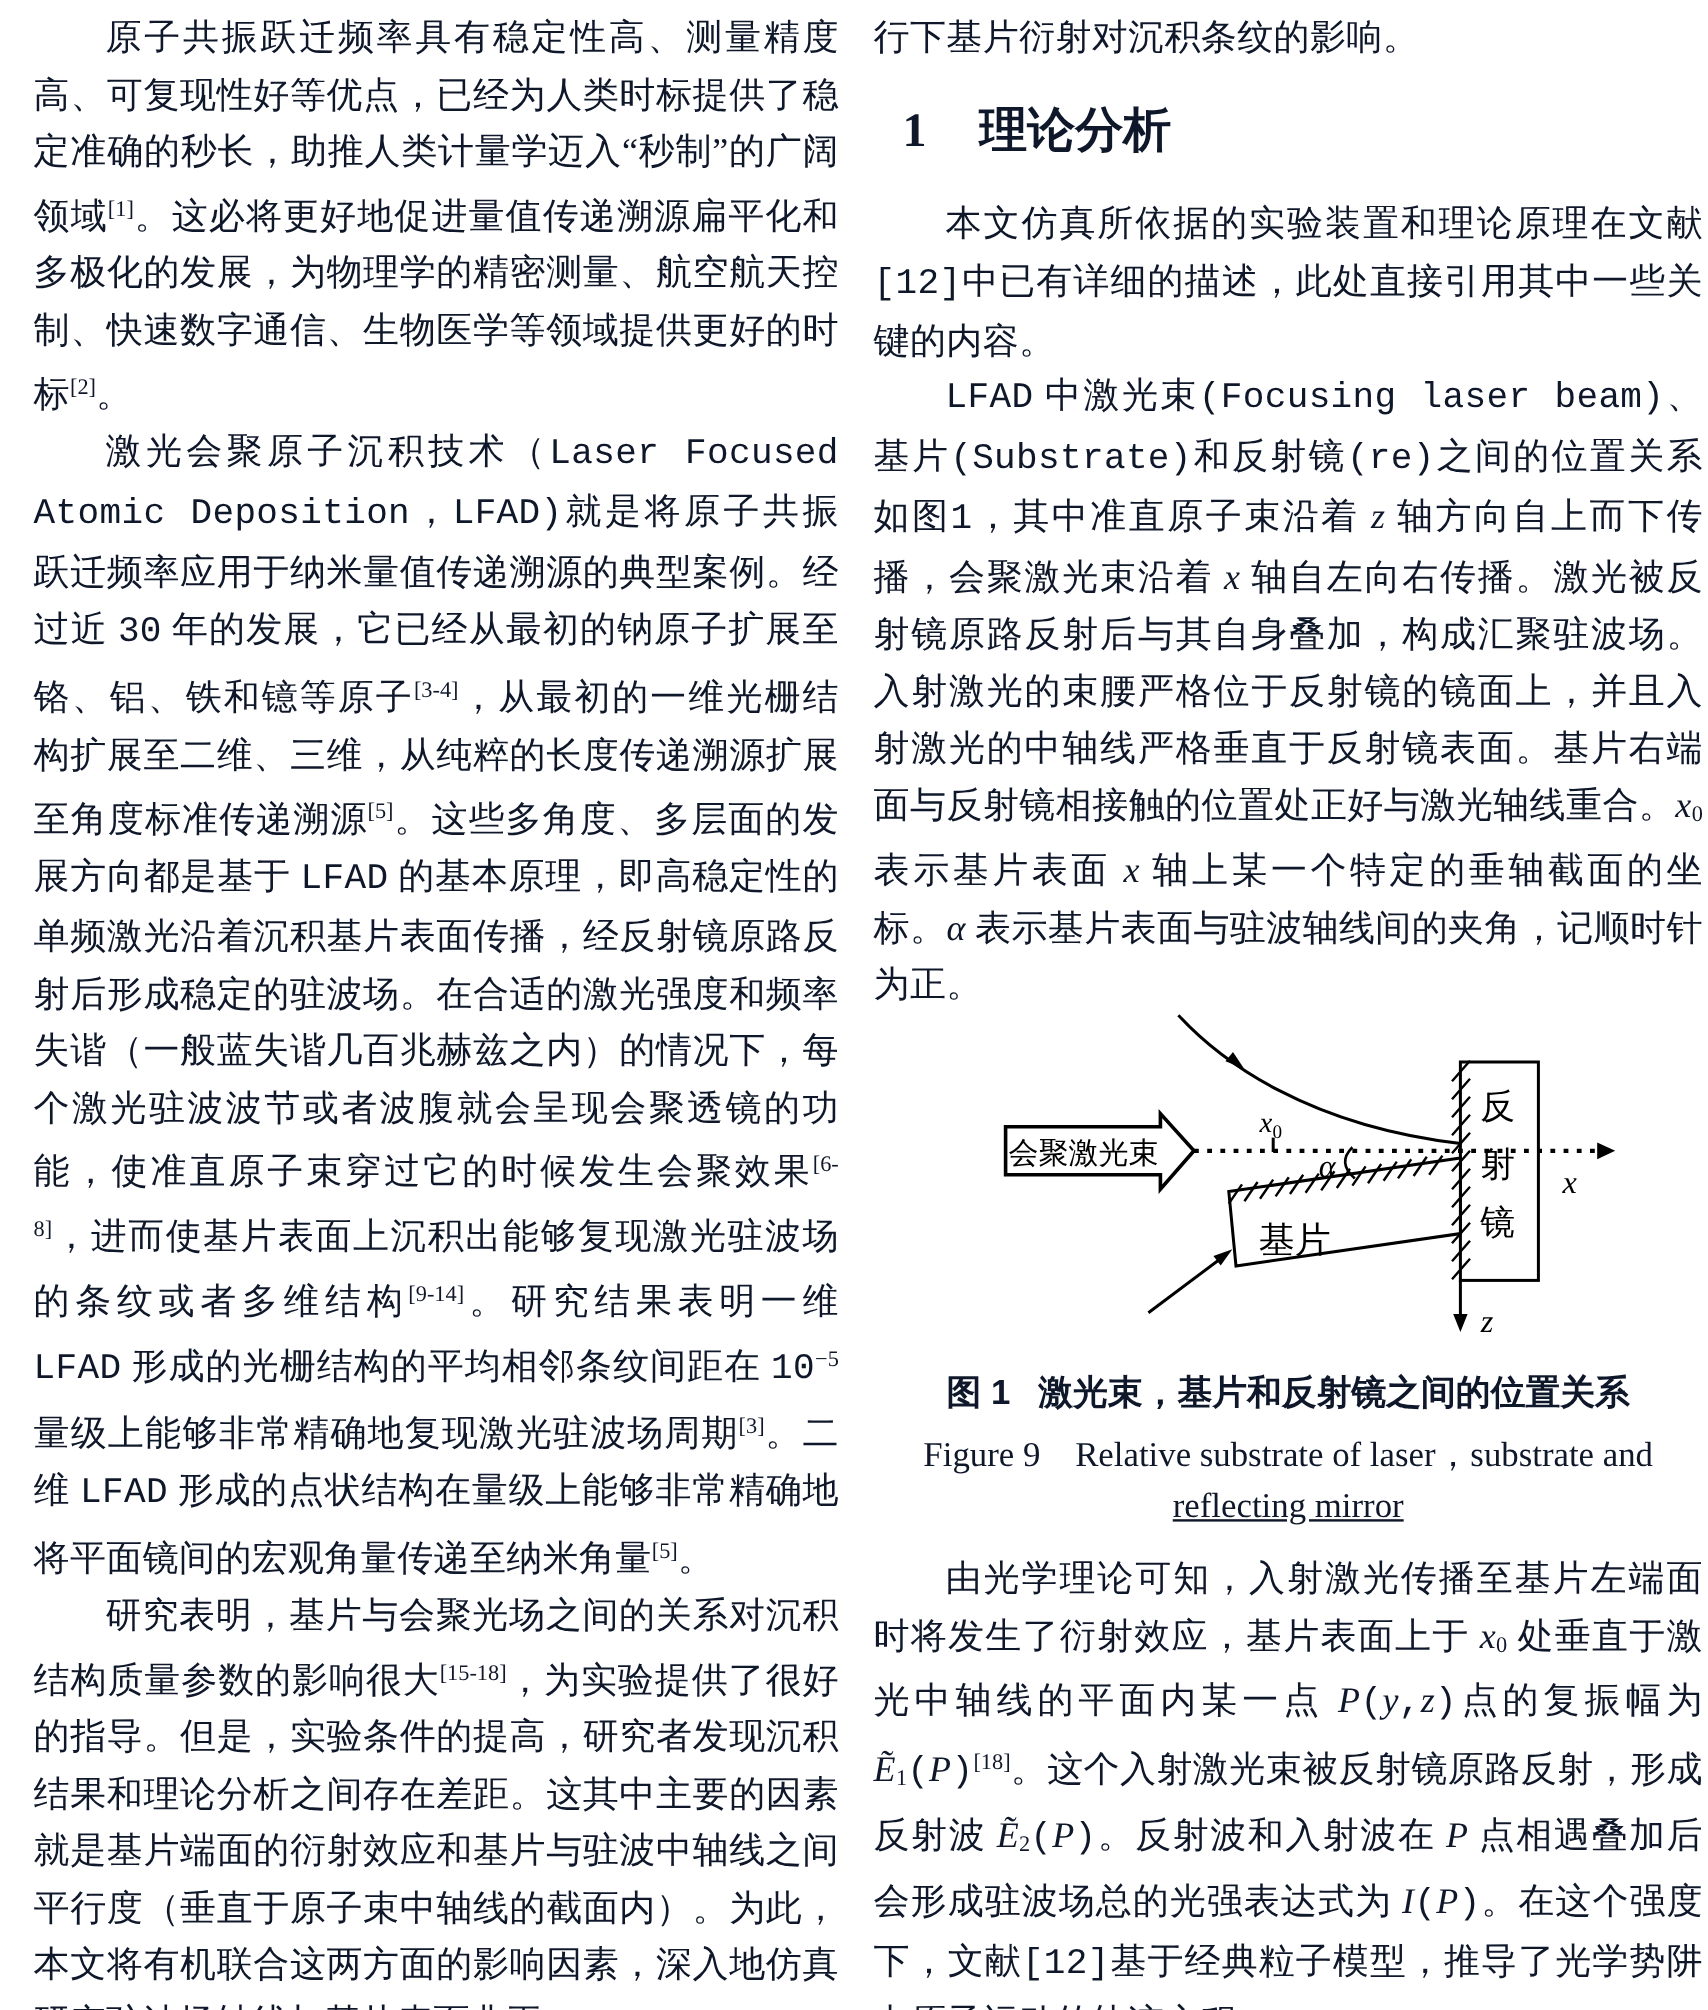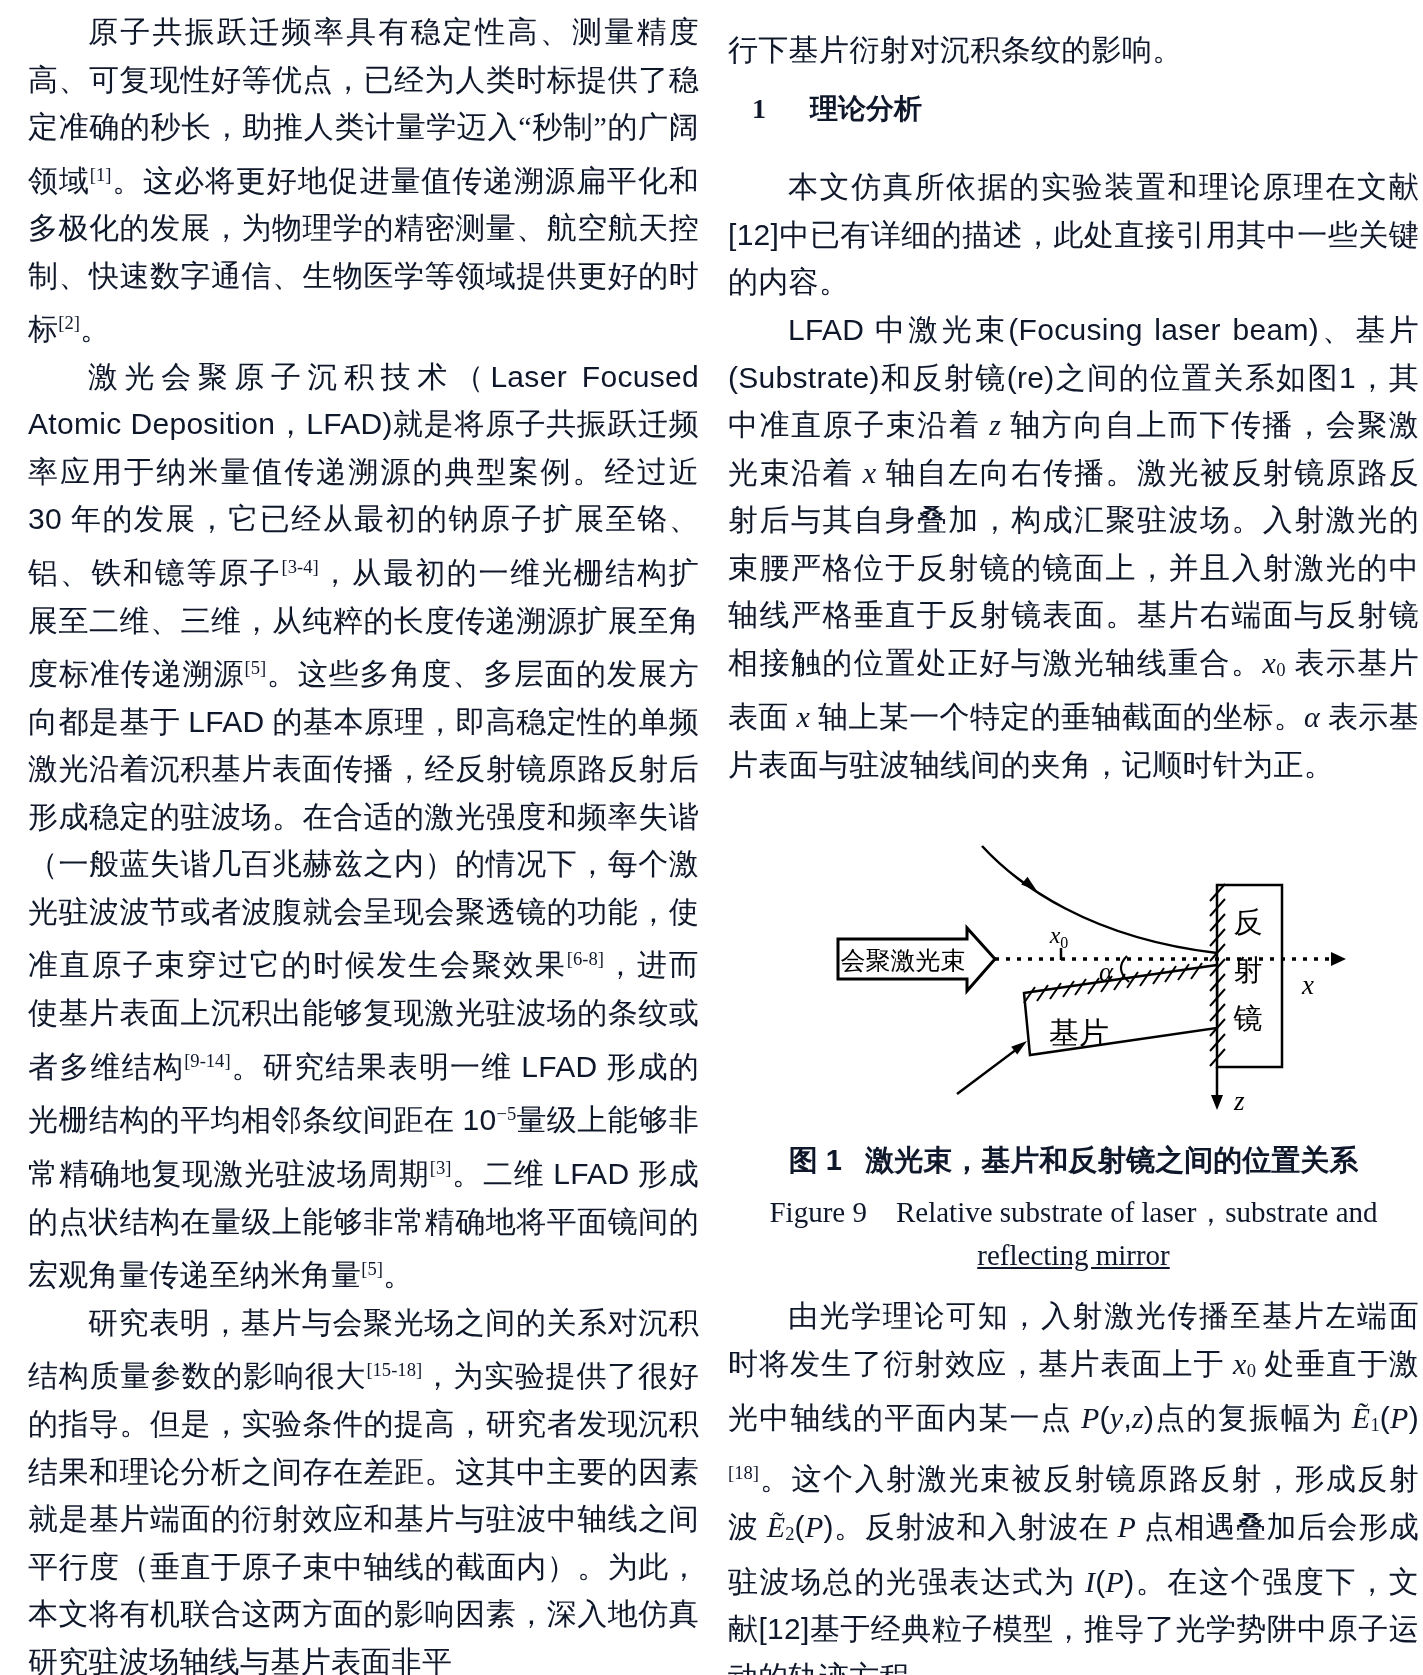--- a/index.html
+++ b/index.html
@@ -6,27 +6,27 @@
   .page{position:relative;width:1423px;height:1675px;background:#ffffff;color:#0f172a;
         font-family:"Liberation Serif","DejaVu Serif",serif;overflow:hidden;margin-left:12px;}
   .col{position:absolute;top:8px;}
   .col-left{left:16px;width:671px;}
   .col-right{left:716px;width:691px;}
   .para{font-size:30px;line-height:47.5px;text-align:justify;text-justify:inter-ideograph;
         margin:0;letter-spacing:0.3px;}
   .para.indent{text-indent:2em;}
   .abs{position:absolute;left:0;width:691px;}
   
-  .run-lat{font-family:Liberation Sans, sans-serif;}
+  .run-lat{font-family:Liberation Mono, monospace;}
   .run-i{font-family:"Liberation Serif","DejaVu Serif",serif;font-style:italic;}
   .run-sup{font-family:"Liberation Serif","DejaVu Serif",serif;font-size:0.62em;vertical-align:0.55em;letter-spacing:0;}
   .run-sub{font-family:"Liberation Serif","DejaVu Serif",serif;font-size:0.62em;vertical-align:-0.18em;letter-spacing:0;}
   
   .sec-heading{position:absolute;left:0;top:70px;width:691px;height:62px;
-               font-weight:bold;font-size:28px;line-height:62px;white-space:nowrap;}
+               font-weight:bold;font-size:40px;line-height:62px;white-space:nowrap;}
   .sec-num{font-family:"Liberation Serif","DejaVu Serif",serif;font-weight:bold;display:inline-block;margin-left:24px;}
   .sec-title{font-family:"Liberation Sans","DejaVu Sans",sans-serif;font-weight:bold;display:inline-block;margin-left:44px;}
   
   .figure-wrap{position:absolute;left:0;top:832px;width:691px;height:285px;}
   .cap{position:absolute;left:0;width:691px;text-align:center;white-space:nowrap;}
   .cap-zh{top:1133px;font-size:29px;font-family:"Liberation Sans","DejaVu Sans",sans-serif;font-weight:bold;}
   .cap-zh .cap-label{margin-right:0.8em;}
   .cap-en{font-family:"Liberation Serif","DejaVu Serif",serif;font-size:29px;}
   .cap-en1{top:1185px;}
   .cap-en2{top:1231px;text-decoration:underline;}
@@ -39,21 +39,21 @@
 <div class="page">
 
   <div class="col col-left">
     <p class="para indent"><span>原子共振跃迁频率具有稳定性高、测量精度高、可复现性好等优点，已经为人类时标提供了稳定准确的秒长，助推人类计量学迈入“秒制”的广阔领域</span><span class="run-sup">[1]</span><span>。这必将更好地促进量值传递溯源扁平化和多极化的发展，为物理学的精密测量、航空航天控制、快速数字通信、生物医学等领域提供更好的时标</span><span class="run-sup">[2]</span><span>。</span></p>
     <p class="para indent"><span>激光会聚原子沉积技术（</span><span class="run-lat">Laser Focused Atomic Deposition</span><span>，</span><span class="run-lat">LFAD)</span><span>就是将原子共振跃迁频率应用于纳米量值传递溯源的典型案例。经过近 </span><span class="run-lat">30</span><span> 年的发展，它已经从最初的钠原子扩展至铬、铝、铁和镱等原子</span><span class="run-sup">[3-4]</span><span>，从最初的一维光栅结构扩展至二维、三维，从纯粹的长度传递溯源扩展至角度标准传递溯源</span><span class="run-sup">[5]</span><span>。这些多角度、多层面的发展方向都是基于 </span><span class="run-lat">LFAD</span><span> 的基本原理，即高稳定性的单频激光沿着沉积基片表面传播，经反射镜原路反射后形成稳定的驻波场。在合适的激光强度和频率失谐（一般蓝失谐几百兆赫兹之内）的情况下，每个激光驻波波节或者波腹就会呈现会聚透镜的功能，使准直原子束穿过它的时候发生会聚效果</span><span class="run-sup">[6-8]</span><span>，进而使基片表面上沉积出能够复现激光驻波场的条纹或者多维结构</span><span class="run-sup">[9-14]</span><span>。研究结果表明一维 </span><span class="run-lat">LFAD</span><span> 形成的光栅结构的平均相邻条纹间距在 </span><span class="run-lat">10</span><span class="run-sup">−5</span><span>量级上能够非常精确地复现激光驻波场周期</span><span class="run-sup">[3]</span><span>。二维 </span><span class="run-lat">LFAD</span><span> 形成的点状结构在量级上能够非常精确地将平面镜间的宏观角量传递至纳米角量</span><span class="run-sup">[5]</span><span>。</span></p>
     <p class="para indent"><span>研究表明，基片与会聚光场之间的关系对沉积结构质量参数的影响很大</span><span class="run-sup">[15-18]</span><span>，为实验提供了很好的指导。但是，实验条件的提高，研究者发现沉积结果和理论分析之间存在差距。这其中主要的因素就是基片端面的衍射效应和基片与驻波中轴线之间平行度（垂直于原子束中轴线的截面内）。为此，本文将有机联合这两方面的影响因素，深入地仿真研究驻波场轴线与基片表面非平</span></p>
   </div>
 
   <div class="col col-right">
 
-    <p class="para abs" style="top:18px;"><span>行下基片衍射对沉积条纹的影响。</span></p>
+    <p class="para abs" style="top:0;"><span>行下基片衍射对沉积条纹的影响。</span></p>
 
     <div class="sec-heading">
       <span class="sec-num">1</span><span class="sec-title">理论分析</span>
     </div>
 
     <p class="para abs indent" style="top:155px;"><span>本文仿真所依据的实验装置和理论原理在文献</span><span class="run-lat">[12]</span><span>中已有详细的描述，此处直接引用其中一些关键的内容。</span></p>
 
     <p class="para abs indent" style="top:298px;"><span class="run-lat">LFAD</span><span> 中激光束</span><span class="run-lat">(Focusing laser beam)</span><span>、基片</span><span class="run-lat">(Substrate)</span><span>和反射镜</span><span class="run-lat">(re)</span><span>之间的位置关系如图</span><span class="run-lat">1</span><span>，其中准直原子束沿着 </span><span class="run-i">z</span><span> 轴方向自上而下传播，会聚激光束沿着 </span><span class="run-i">x</span><span> 轴自左向右传播。激光被反射镜原路反射后与其自身叠加，构成汇聚驻波场。入射激光的束腰严格位于反射镜的镜面上，并且入射激光的中轴线严格垂直于反射镜表面。基片右端面与反射镜相接触的位置处正好与激光轴线重合。</span><span class="run-i">x</span><span class="run-sub">0</span><span> 表示基片表面 </span><span class="run-i">x</span><span> 轴上某一个特定的垂轴截面的坐标。</span><span class="run-i">α</span><span> 表示基片表面与驻波轴线间的夹角，记顺时针为正。</span></p>
 
     <div class="figure-wrap">

